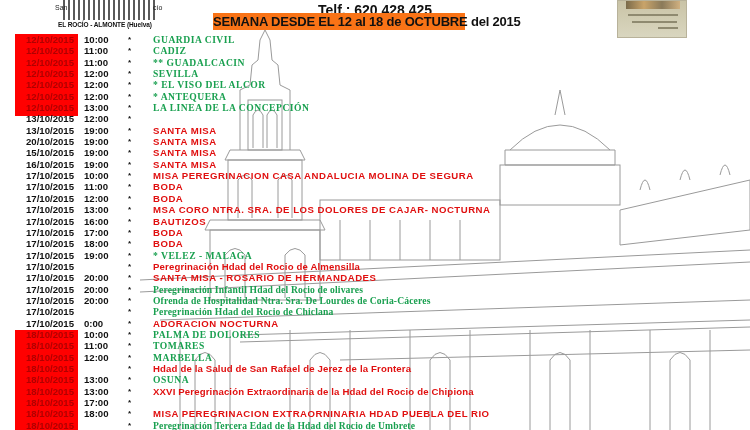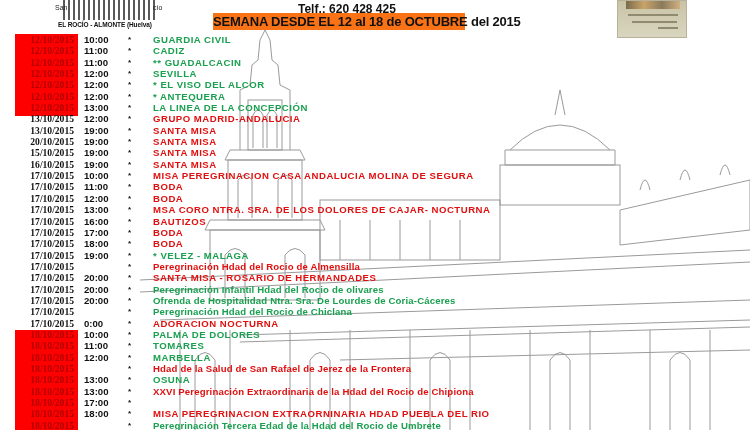--- a/index.html
+++ b/index.html
@@ -3,36 +3,36 @@
 <meta charset="utf-8">
 <style>
   html, body { margin:0; padding:0; }
   body { width:750px; height:430px; overflow:hidden; background:#ffffff; position:relative; font-family:"Liberation Sans", sans-serif; }
   .bg-drawing { position:absolute; left:140px; top:30px; width:610px; height:400px; z-index:0; }
   .logo { position:absolute; left:55px; top:0; width:110px; height:30px; z-index:2; }
   .logo-img { position:absolute; left:8px; top:0; width:94px; height:20px; background:
       repeating-linear-gradient(90deg,#222 0 2px,#fff 2px 5px); opacity:.75; }
   .logo-side { position:absolute; top:0; font-size:7px; color:#222; }
   .logo-caption { position:absolute; left:3px; top:21px; font-size:6.5px; font-weight:bold; color:#111; white-space:nowrap; letter-spacing:-0.1px; }
-  .telf { position:absolute; left:298px; top:2px; font-size:12px; font-weight:bold; color:#111; white-space:nowrap; z-index:2; }
+  .telf { position:absolute; left:318px; top:2px; font-size:14px; font-weight:bold; color:#111; white-space:nowrap; z-index:2; }
   .title { position:absolute; left:213px; top:13px; width:252px; height:17px; background:#f97316; z-index:2;
       font-size:13px; font-weight:bold; color:#111; line-height:17px; text-align:center; white-space:nowrap; letter-spacing:-0.2px; }
   .poster { position:absolute; left:617px; top:0; width:70px; height:38px; background:linear-gradient(#c9c3a6,#d9d6bf); border:1px solid #b8b29a; box-sizing:border-box; z-index:2; }
   .poster .p-img { position:absolute; left:8px; top:0; width:54px; height:8px; background:linear-gradient(90deg,#7a6a4a,#c9a46a,#8a7a5a,#d0b080); }
   .poster .p-line { position:absolute; left:10px; height:2px; background:#8f8a70; }
   .red-block { position:absolute; left:15px; width:63px; background:#ff0000; z-index:1; }
   .rows { position:absolute; left:0; top:34px; width:750px; z-index:2; }
   .row { position:relative; height:11.35px; font-size:9.6px; font-weight:bold; line-height:11.35px; white-space:nowrap; }
-  .row .date { position:absolute; left:26px; width:48px; text-align:right; color:#111;font-family:Liberation Serif, serif; }
+  .row .date { position:absolute; left:26px; width:48px; text-align:right; color:#111; }
   .row.hl .date { color:#b00000; }
   .row .time { position:absolute; left:84px; width:30px; text-align:left; color:#111; }
   .row .star { position:absolute; left:128px; color:#111; font-size:8px; }
   .row .evt { position:absolute; left:153px; letter-spacing:0.5px; }
   .row .evt.lower { letter-spacing:0.15px; }
-  .green { color:#1aa050; }
+  .green { color:#1aa050;font-family:Liberation Serif, serif; }
   .red { color:#e01010; }
 </style>
 </head>
 <body>
 
 <svg class="bg-drawing" viewBox="0 0 610 400" fill="none" stroke="#9a9a9a" stroke-width="1">
 
   <path d="M100 120 L100 60 L110 55 L112 35 L118 30 L120 10 L125 0 L130 10 L132 30 L138 35 L140 55 L150 60 L150 120"></path>
   <rect x="108" y="70" width="34" height="50"></rect>
   <path d="M113 118 L113 85 Q118 75 123 85 L123 118 M127 118 L127 85 Q132 75 137 85 L137 118"></path>
@@ -121,21 +121,20 @@
     <div class="row hl">
       <span class="date">12/10/2015</span>
       <span class="time">13:00</span>
       <span class="star">*</span>
       <span class="evt green">LA LINEA DE LA CONCEPCIÓN</span>
     </div>
     <div class="row">
       <span class="date">13/10/2015</span>
       <span class="time">12:00</span>
       <span class="star">*</span>
-      <span class="evt red">GRUPO MADRID-ANDALUCIA</span>
     </div>
     <div class="row">
       <span class="date">13/10/2015</span>
       <span class="time">19:00</span>
       <span class="star">*</span>
       <span class="evt red">SANTA MISA</span>
     </div>
     <div class="row">
       <span class="date">20/10/2015</span>
       <span class="time">19:00</span>

